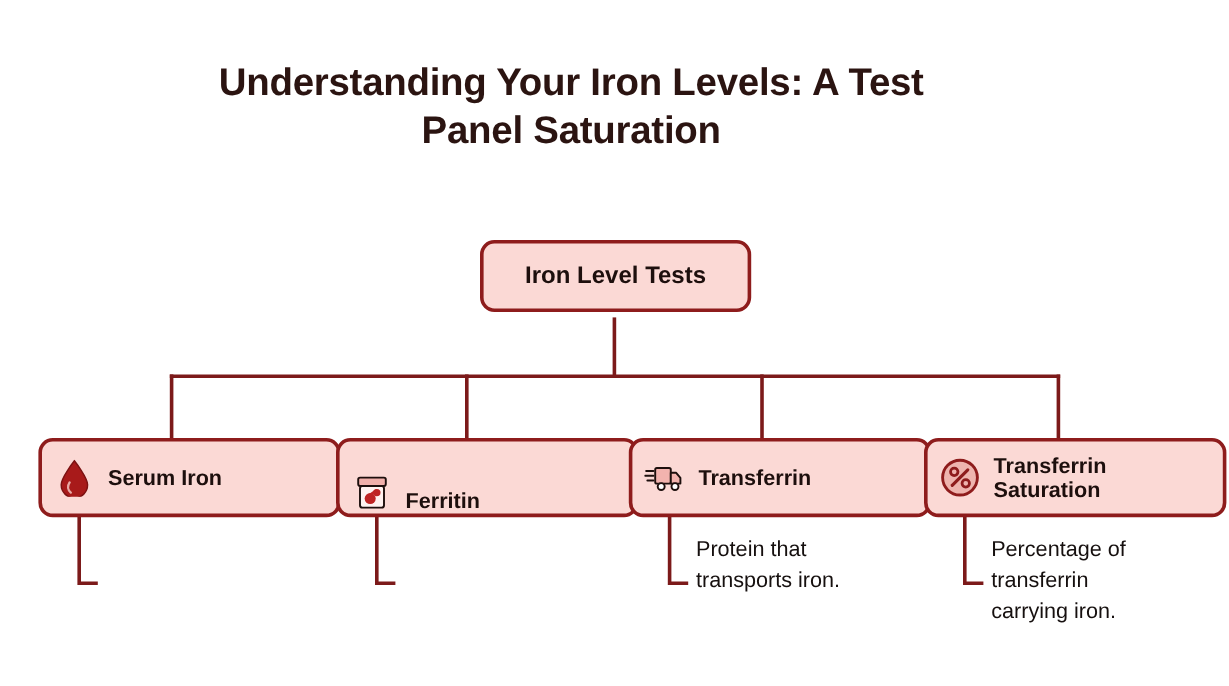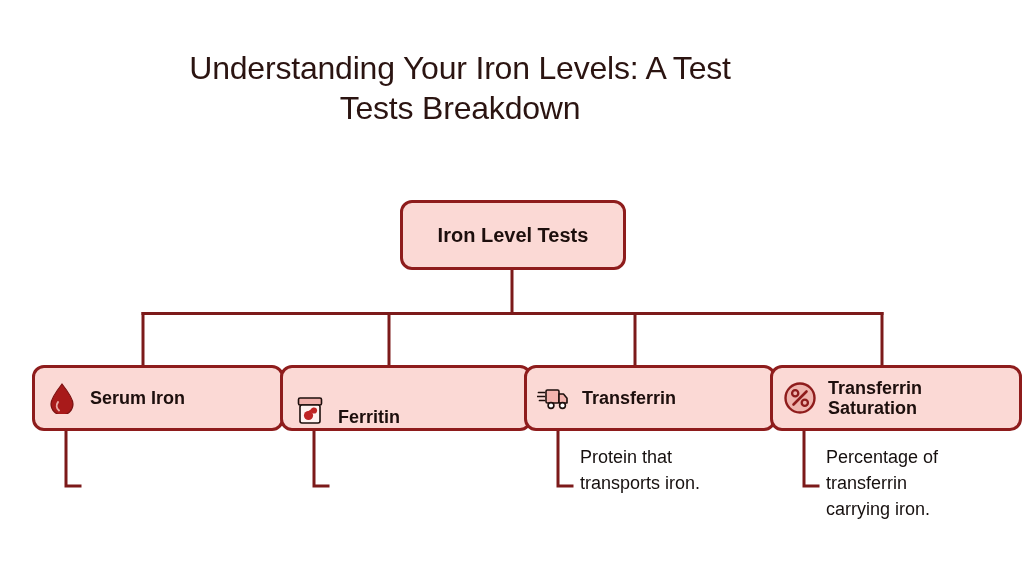--- a/index.html
+++ b/index.html
@@ -7,23 +7,23 @@
     width:1024px;height:572px;
     background:#ffffff;
     font-family:"Liberation Sans", sans-serif;
     overflow:hidden;
     position:relative;
   }
   #stage{position:absolute;left:0;top:0;width:1024px;height:572px;}
 
   
   #title{
-    position:absolute; left:0; top:48px; width:920px;
+    position:absolute; left:16px; top:48px; width:920px;
     text-align:center;
-    font-size:32px; font-weight:normal;
+    font-size:32px; font-weight:bold;
     color:#2b1411;
     line-height:40px;
     letter-spacing:-0.2px;
   }
   #title .tline{display:block;}
 
   
   #wires{position:absolute;left:0;top:0;width:1024px;height:572px;}
 
   
@@ -32,21 +32,21 @@
     box-sizing:border-box;
     background:#fbd9d5;
     border:3px solid #8e1c1c;
     border-radius:12px;
     display:flex;
     align-items:center;
     justify-content:center;
     color:#1d0f0d;
   }
   #root-node{
-    left:400px; top:200px; width:226px; height:70px;
+    left:400px; top:200px; width:226px; height:60px;
     font-size:20px; font-weight:bold;
   }
   .child-node{
     top:365px; width:252px; height:66px;
     padding:0 10px;
     justify-content:flex-start;
     gap:11px;
   }
   .child-node .nlabel{
     font-size:18px; font-weight:bold; line-height:21px;
@@ -75,21 +75,21 @@
   #desc-2{left:580px;top:444px;}
   #desc-3{left:826px;}
 </style>
 </head>
 <body>
 
 <div id="stage">
 
   <div id="title">
     <span class="tline">Understanding Your Iron Levels: A Test</span>
-    <span class="tline">Tests Breakdown</span>
+    <span class="tline">Panel Saturation</span>
   </div>
 
   <svg id="wires" viewBox="0 0 1024 572">
     <g stroke="#7c1a1a" stroke-width="3" fill="none" stroke-linecap="square">
 
       <path d="M512,266 L512,313.5"></path>
 
       <path d="M143,313.5 L882,313.5"></path>
 
       <path d="M143,313.5 L143,365"></path>

